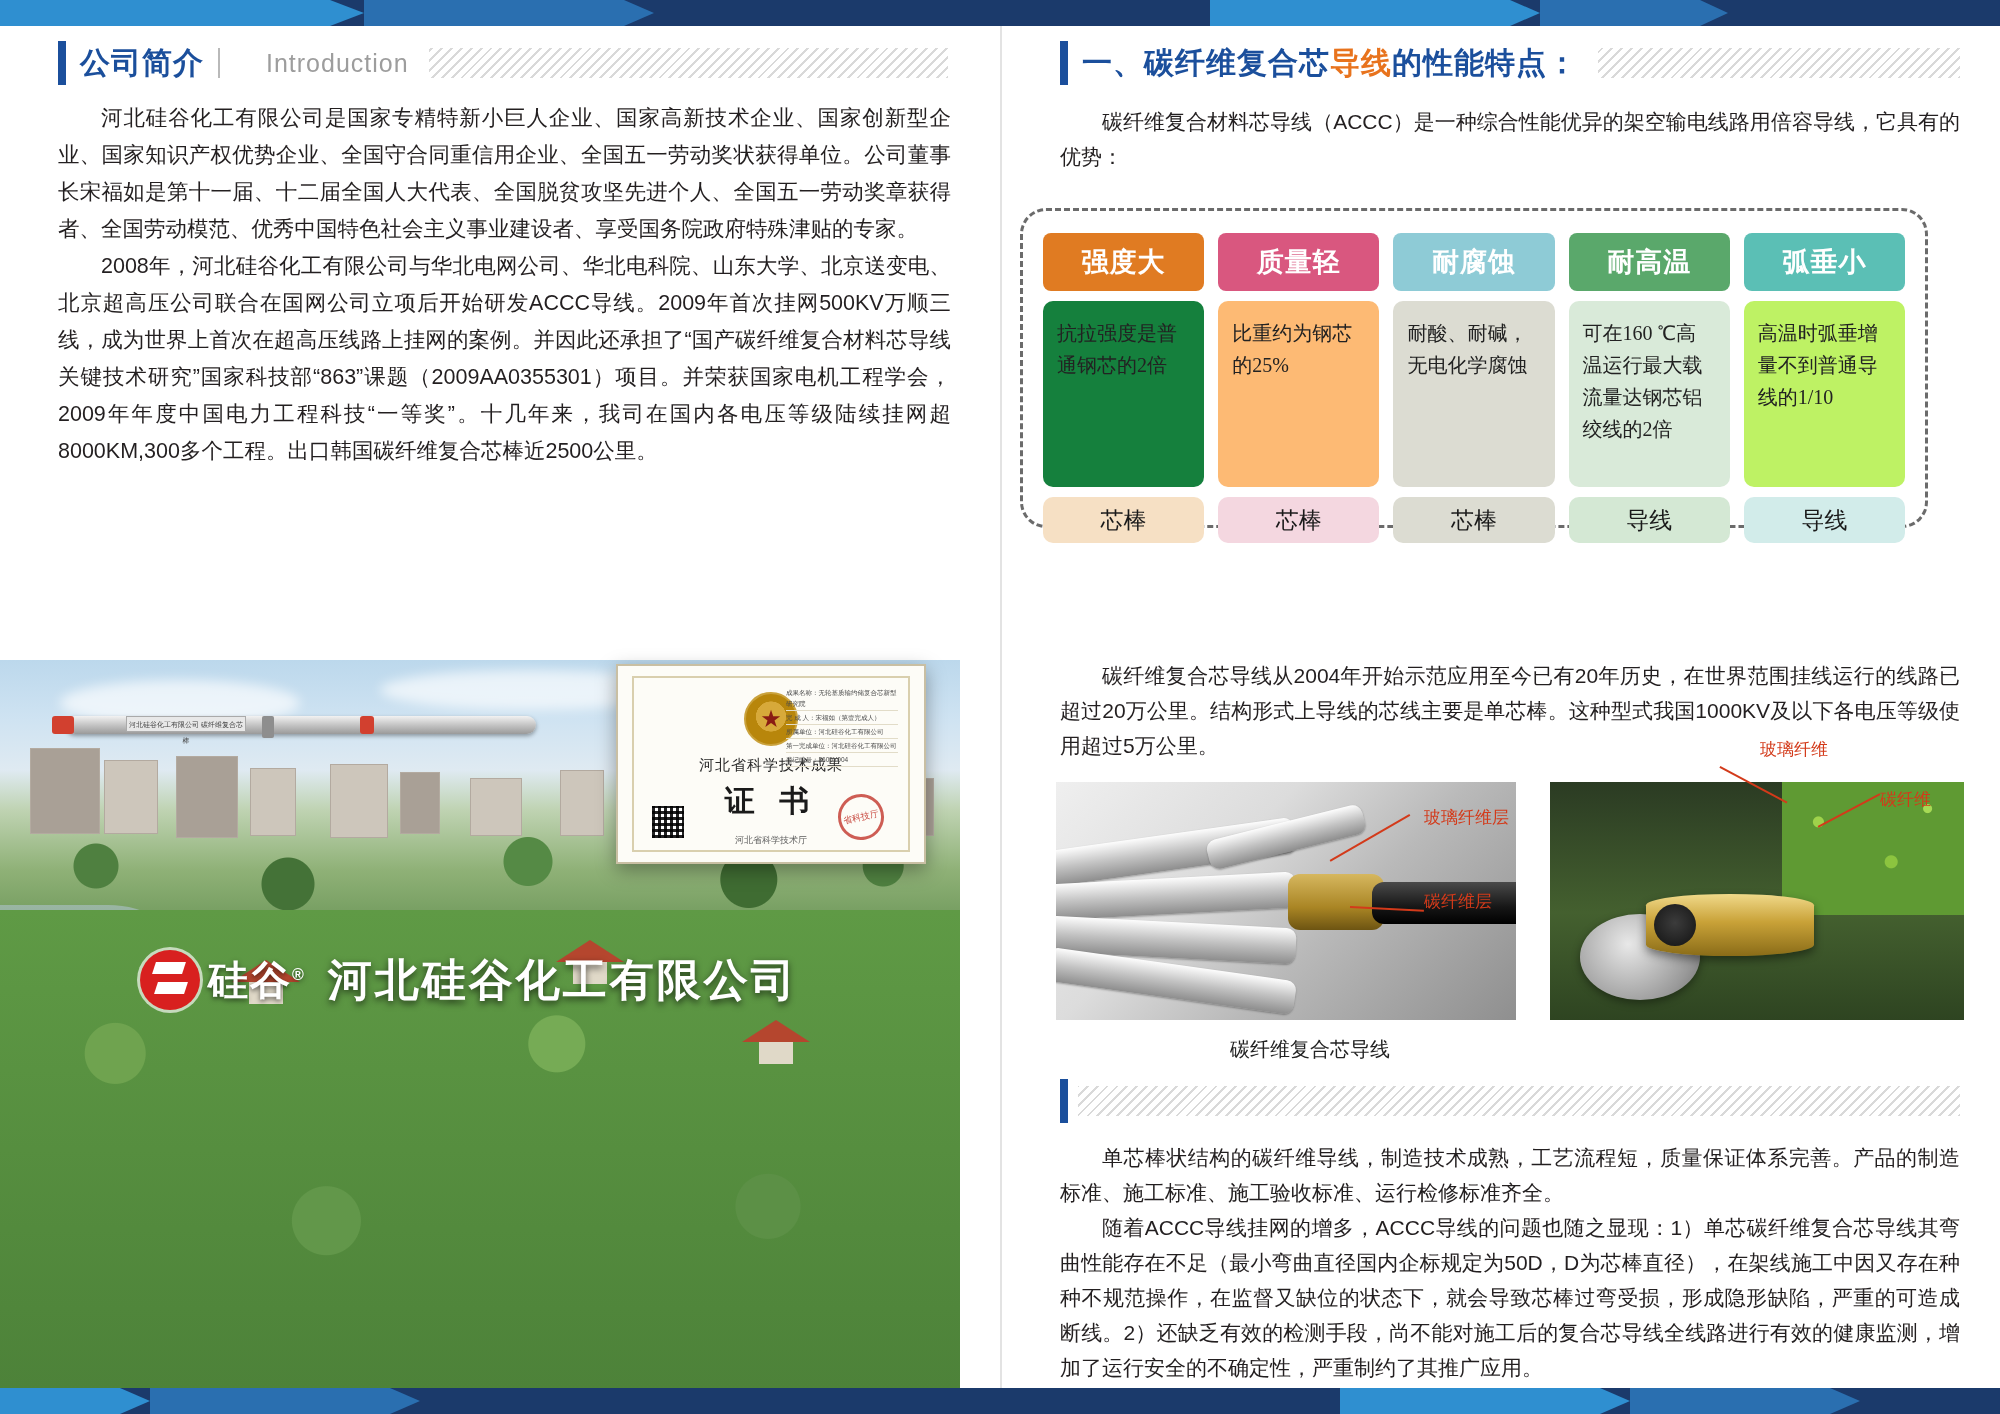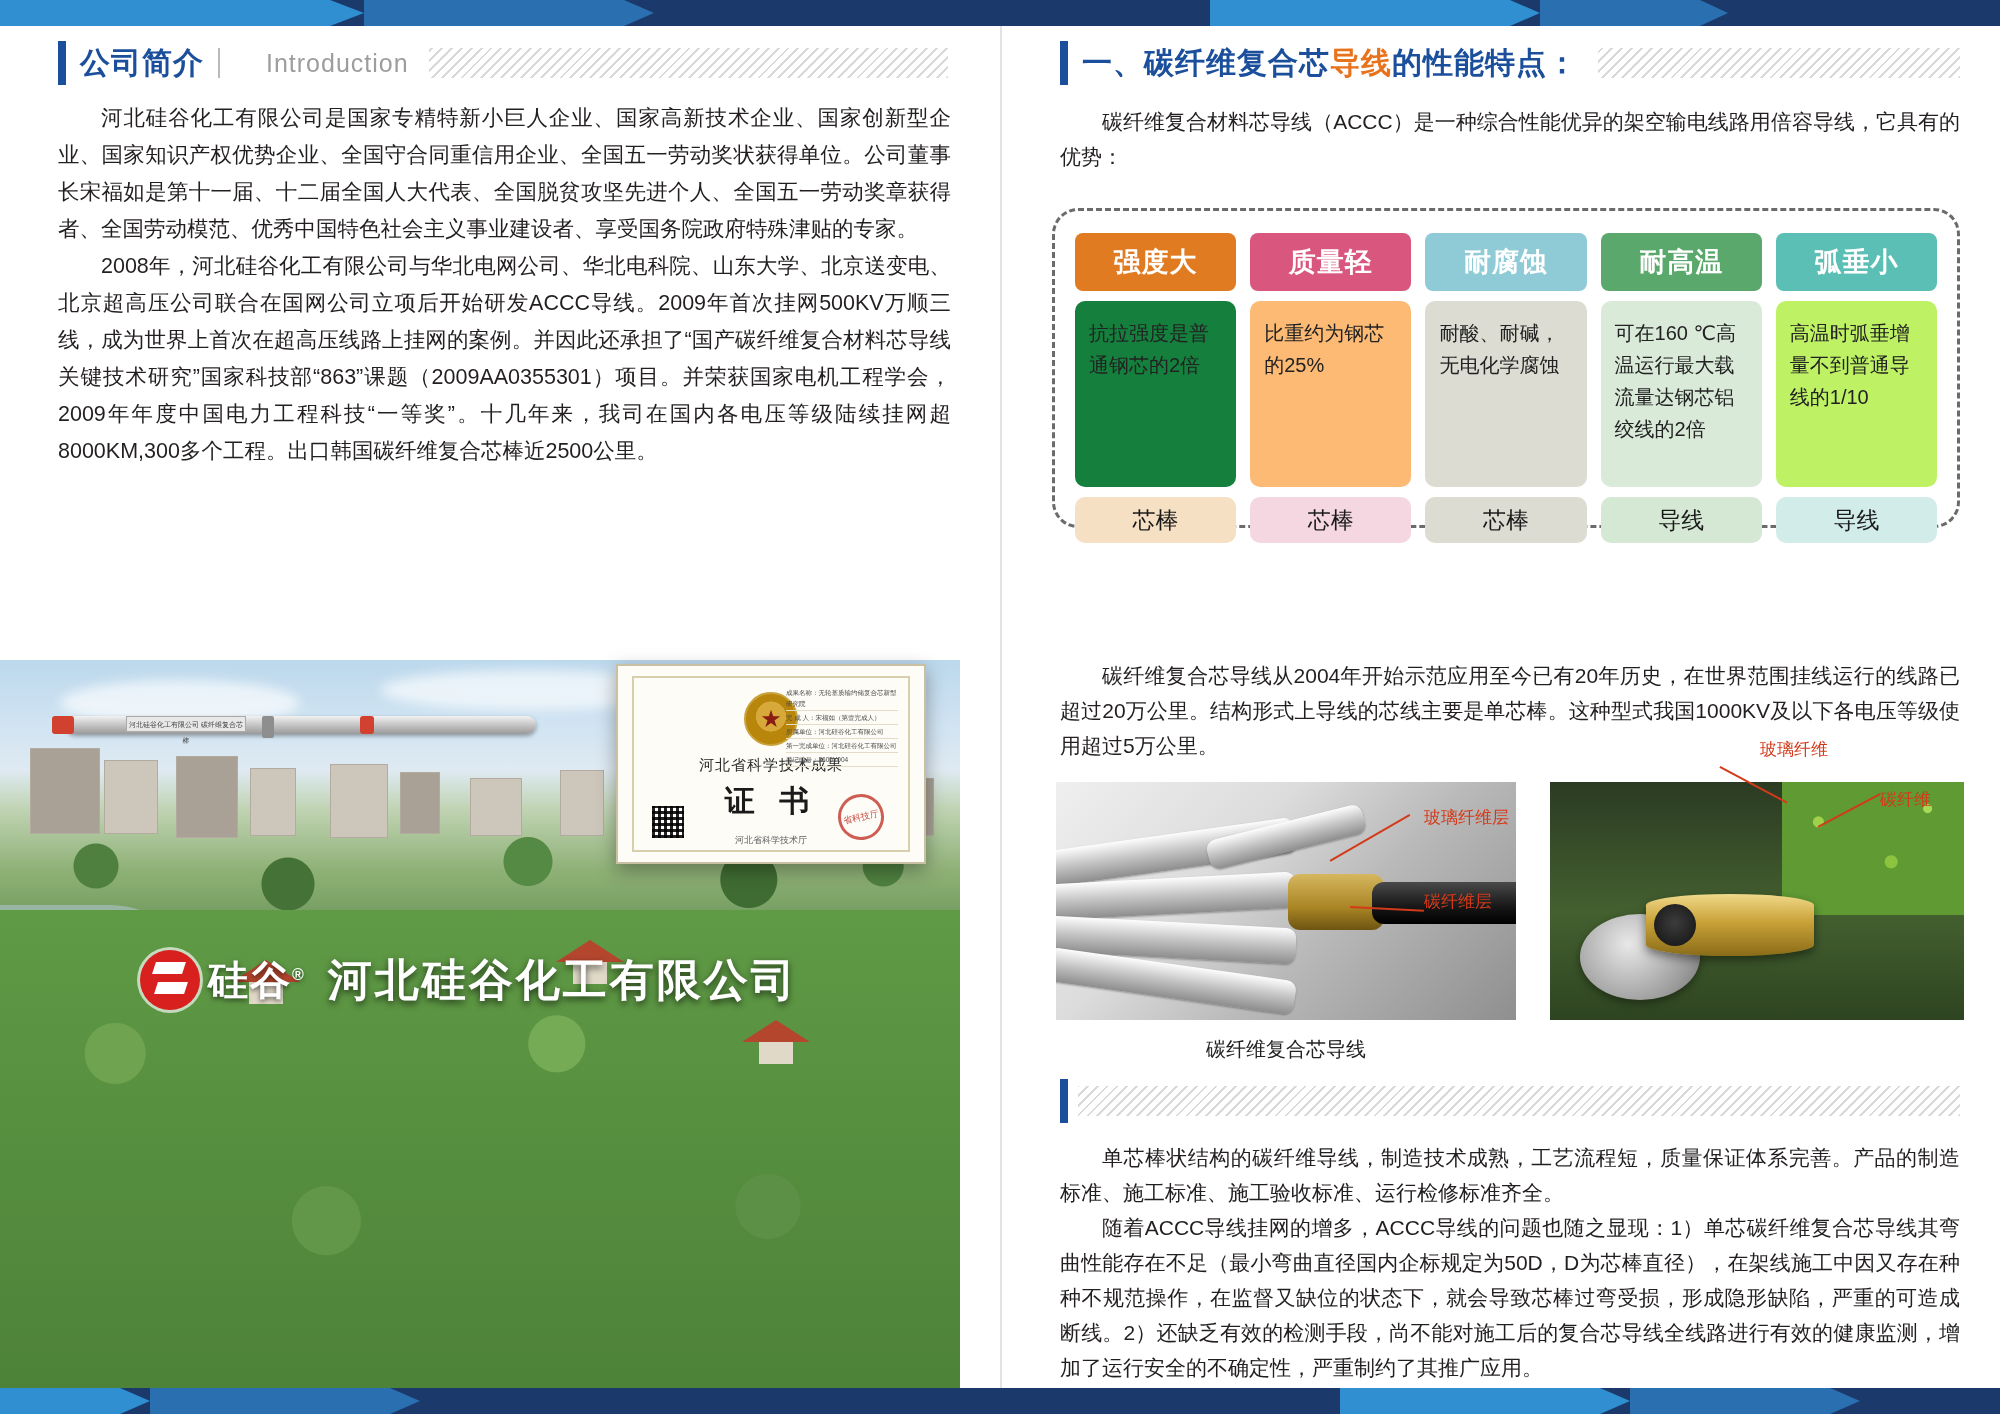--- a/index.html
+++ b/index.html
@@ -452,21 +452,21 @@
     <div class="title-box">
       <span class="cn"><span>一、碳纤维复合芯</span><span class="accent">导线</span><span>的性能特点：</span></span>
     </div>
     <div class="hatch"></div>
   </div>
 
   <div class="r-text" style="left:1060px; top:104px; width:900px;">
     <p>碳纤维复合材料芯导线（ACCC）是一种综合性能优异的架空输电线路用倍容导线，它具有的优势：</p>
   </div>
 
-  <div class="feature-panel" style="left:1052px; top:208px; width:908px; height:320px;">
+  <div class="feature-panel" style="left:1020px; top:208px; width:908px; height:320px;font-family:Liberation Serif, serif;">
     <div class="feature-grid">
 
       <div class="fcard">
         <div class="head" style="background:#e07b22;">强度大</div>
         <div class="body" style="background:#15803d;">抗拉强度是普通钢芯的2倍</div>
         <div class="foot" style="background:#f6e0c4;">芯棒</div>
       </div>
 
       <div class="fcard">
         <div class="head" style="background:#d9577f;">质量轻</div>
@@ -522,21 +522,21 @@
     <div class="rp2-disc" style="left:30px; top:132px; width:120px; height:86px;"></div>
     <div class="rp2-tube" style="left:96px; top:112px; width:168px; height:62px;"></div>
     <div class="rp2-tube-hole" style="left:104px; top:122px; width:42px; height:42px;"></div>
   </div>
 
   <span class="callout-label" style="left:1760px; top:738px;">玻璃纤维</span>
   <div class="callout-line" style="left:1720px; top:766px; width:76px; transform:rotate(28deg);"></div>
   <span class="callout-label" style="left:1880px; top:788px;">碳纤维</span>
   <div class="callout-line" style="left:1818px; top:826px; width:70px; transform:rotate(-28deg);"></div>
 
-  <div class="rphoto-cap" style="left:1056px; top:1036px; width:460px;">碳纤维复合芯导线</div>
+  <div class="rphoto-cap" style="left:1080px; top:1036px; width:460px;">碳纤维复合芯导线</div>
 
   <div class="sec-title" style="left:1060px; top:1078px; width:900px;">
     <div class="bar-left"></div>
     <div class="hatch"></div>
   </div>
 
   <div class="r-text" style="left:1060px; top:1140px; width:900px;">
     <p>单芯棒状结构的碳纤维导线，制造技术成熟，工艺流程短，质量保证体系完善。产品的制造标准、施工标准、施工验收标准、运行检修标准齐全。</p>
     <p>随着ACCC导线挂网的增多，ACCC导线的问题也随之显现：1）单芯碳纤维复合芯导线其弯曲性能存在不足（最小弯曲直径国内企标规定为50D，D为芯棒直径），在架线施工中因又存在种种不规范操作，在监督又缺位的状态下，就会导致芯棒过弯受损，形成隐形缺陷，严重的可造成断线。2）还缺乏有效的检测手段，尚不能对施工后的复合芯导线全线路进行有效的健康监测，增加了运行安全的不确定性，严重制约了其推广应用。</p>
   </div>

